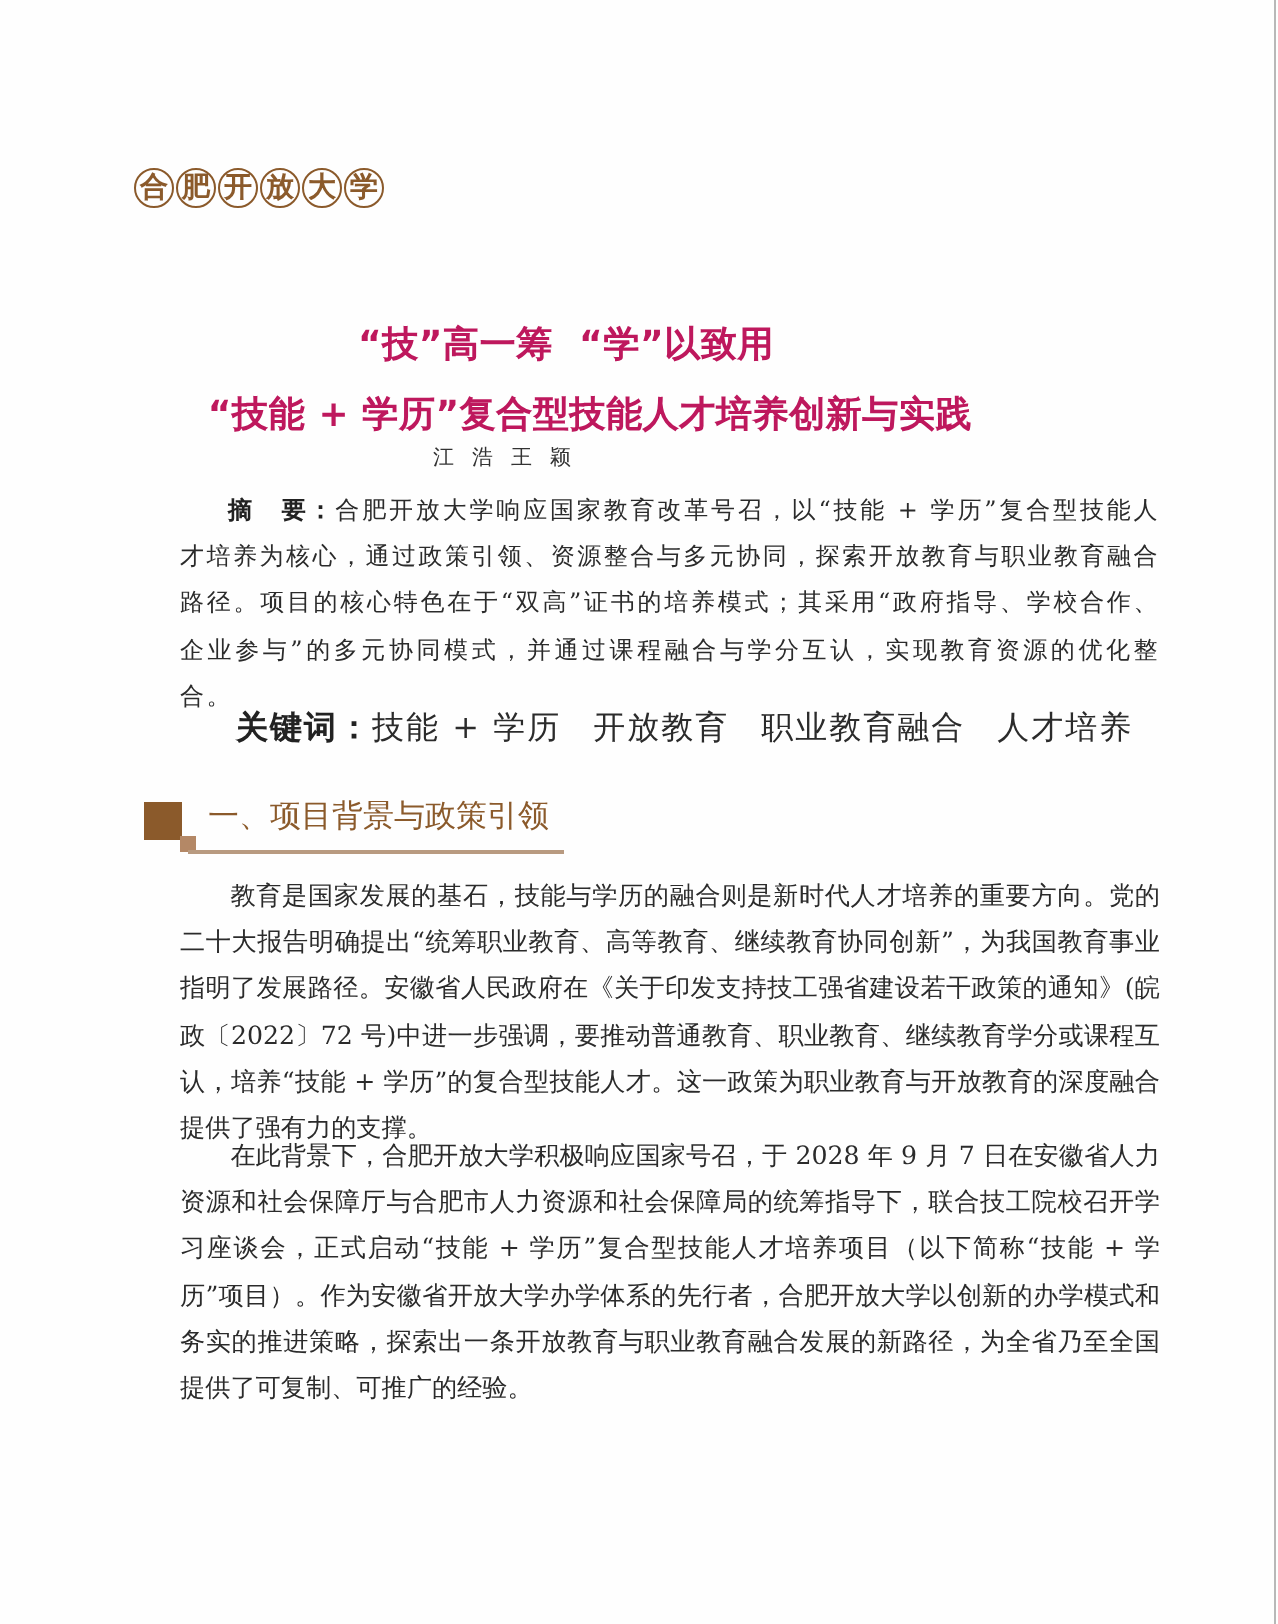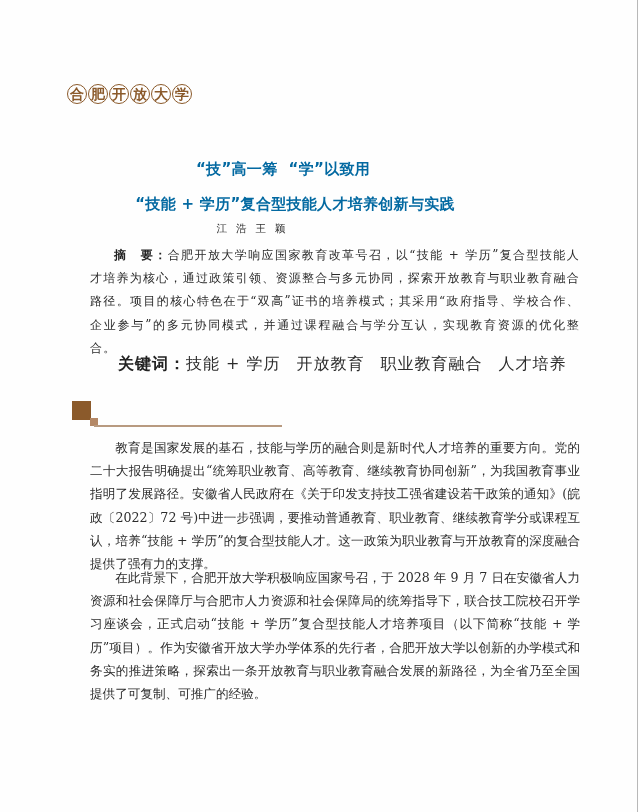--- a/index.html
+++ b/index.html
@@ -10,22 +10,22 @@
   .edge { position:absolute; left:637px; top:0; width:1px; height:812px; background:#b8b8b8; }
   .masthead { position:absolute; left:67px; top:84px; display:flex; gap:1px; }
   .masthead .ch {
     width:20px; height:20px; border:1.3px solid #8b5a2b; border-radius:50%;
     display:flex; align-items:center; justify-content:center;
     font-family:"DejaVu Sans", sans-serif; font-weight:bold; font-size:14px; color:#8b5a2b;
     box-sizing:border-box; line-height:1;
   }
   .title {
     position:absolute; left:0; width:566px; text-align:center;
-    font-family:"DejaVu Sans", sans-serif; font-weight:bold; color:#0369a1;
-    font-size:15px; letter-spacing:0.3px;
+    font-family:"DejaVu Sans", sans-serif; font-weight:bold; color:#be185d;
+    font-size:18px; letter-spacing:0.3px;
   }
   .t1 { top:160px; }
   .t2 { top:195px;margin-left:12px; }
   .authors {
     position:absolute; top:222px; left:0; width:511px; text-align:center;
     font-size:10.5px; letter-spacing:9px; color:#333;
   }
   .para {
     position:absolute; left:72px; width:490px; font-size:12.6px; line-height:23.2px;
     text-align:justify; color:#2b2b2b;margin-left:18px;
@@ -69,16 +69,17 @@
 </div>
 
 <div class="para keywords">
   <span class="lbl">关键词：</span><span class="kw">技能 + 学历</span><span class="kw">开放教育</span><span class="kw">职业教育融合</span><span class="kw">人才培养</span>
 </div>
 
 <div class="section-head">
   <div class="sq1"></div>
   <div class="sq2"></div>
   <div class="line"></div>
+  <div class="txt">一、项目背景与政策引领</div>
 </div>
 
 <div class="para body1">教育是国家发展的基石，技能与学历的融合则是新时代人才培养的重要方向。党的二十大报告明确提出“统筹职业教育、高等教育、继续教育协同创新”，为我国教育事业指明了发展路径。安徽省人民政府在《关于印发支持技工强省建设若干政策的通知》(皖政〔2022〕72 号)中进一步强调，要推动普通教育、职业教育、继续教育学分或课程互认，培养“技能 + 学历”的复合型技能人才。这一政策为职业教育与开放教育的深度融合提供了强有力的支撑。</div>
 <div class="para body2">在此背景下，合肥开放大学积极响应国家号召，于 2028 年 9 月 7 日在安徽省人力资源和社会保障厅与合肥市人力资源和社会保障局的统筹指导下，联合技工院校召开学习座谈会，正式启动“技能 + 学历”复合型技能人才培养项目（以下简称“技能 + 学历”项目）。作为安徽省开放大学办学体系的先行者，合肥开放大学以创新的办学模式和务实的推进策略，探索出一条开放教育与职业教育融合发展的新路径，为全省乃至全国提供了可复制、可推广的经验。</div>
 
 </body></html>

